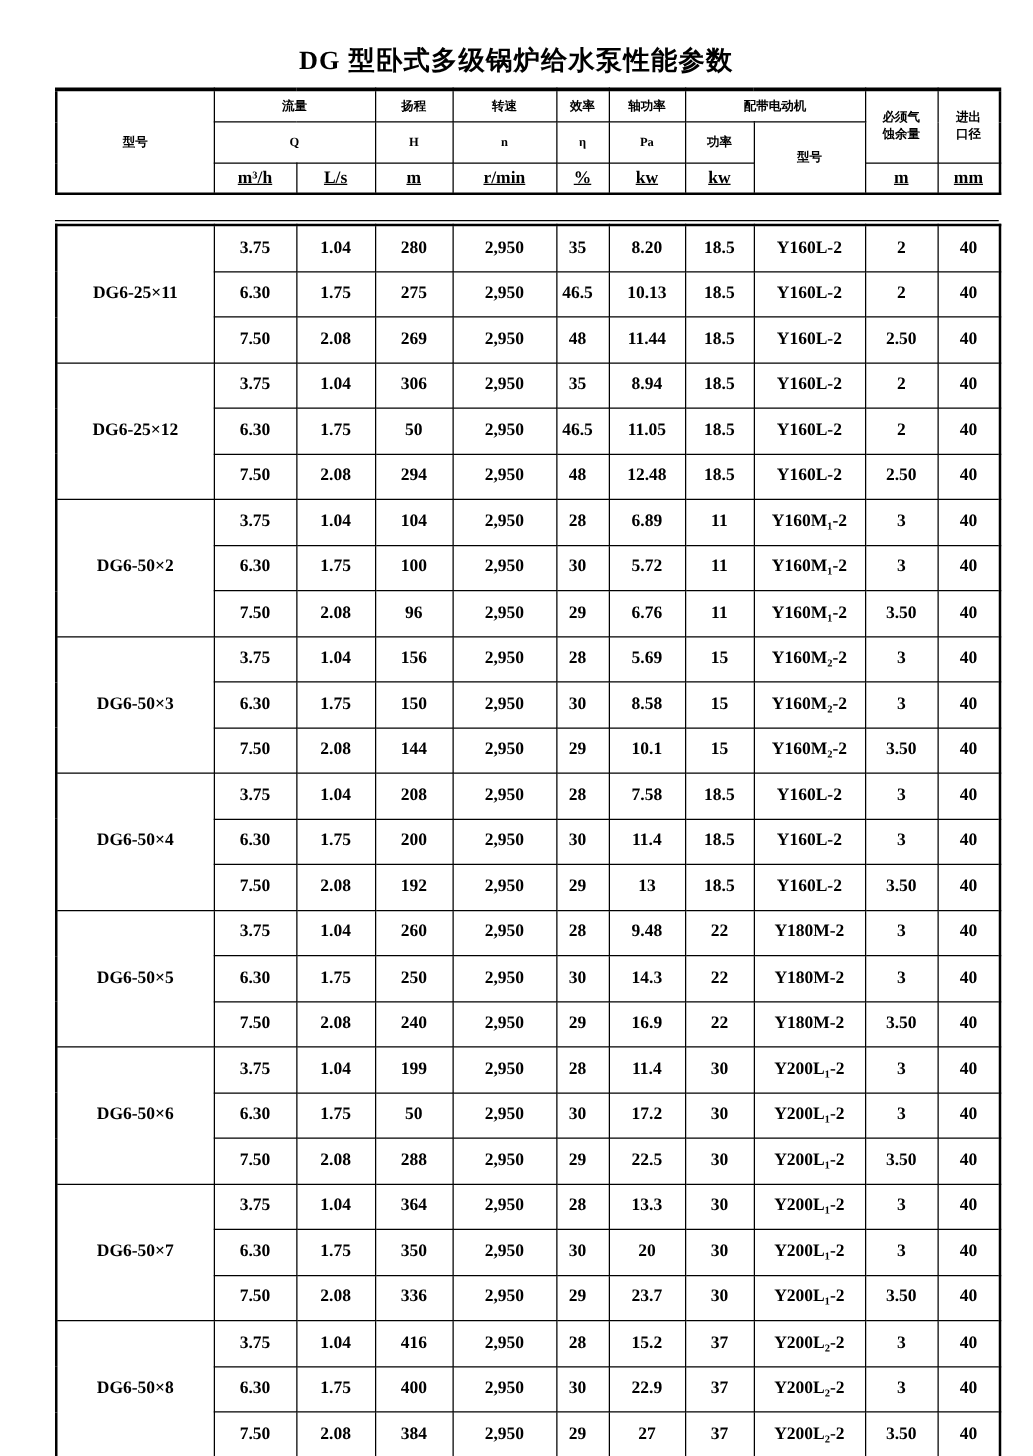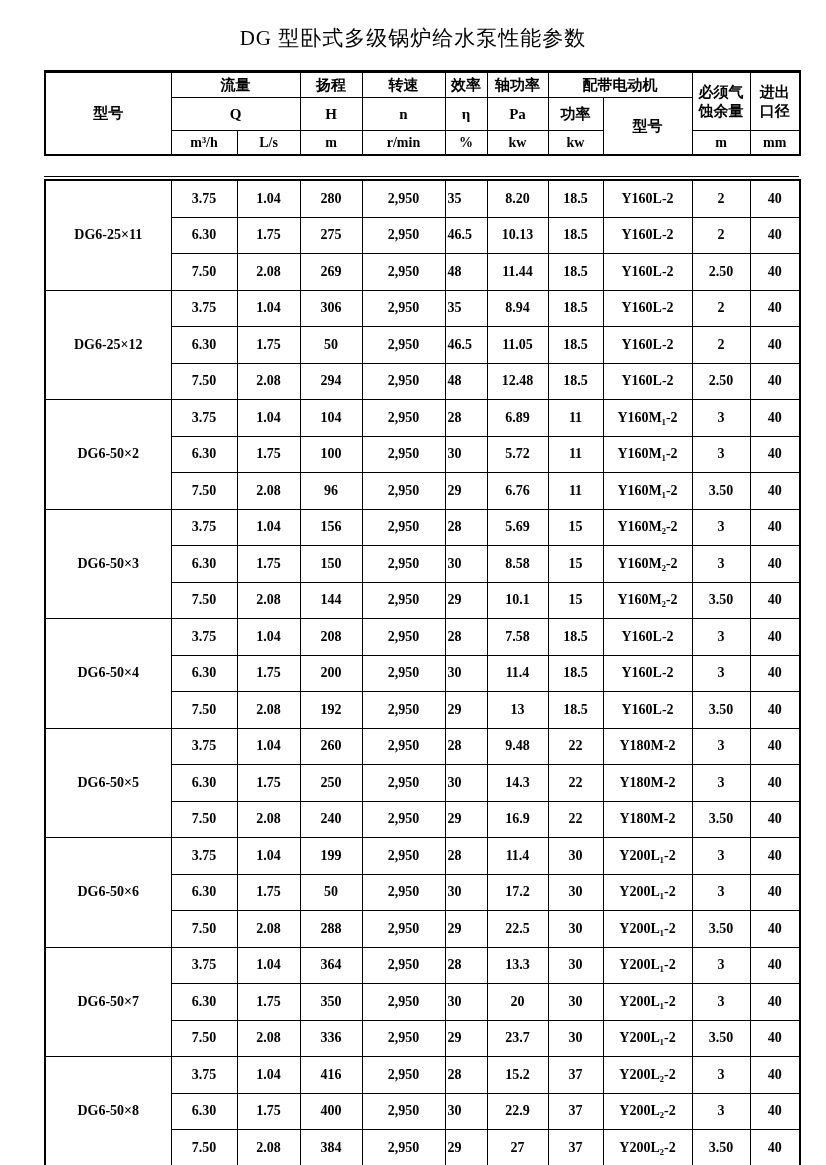--- a/index.html
+++ b/index.html
@@ -7,23 +7,23 @@
     width:826px;height:1165px;
     background:#ffffff;
     font-family:"Liberation Serif","DejaVu Serif",serif;
     color:#000;
     position:relative;
     overflow:hidden;
   }
   .page-title{
     text-align:center;
     font-size:21px;
-    font-weight:400;
+    font-weight:700;
     letter-spacing:1px;
-    padding-top:24px;
+    padding-top:34px;
     margin:0 0 10px 0;
   }
   .tbl-wrap{position:absolute;left:44px;width:755px;}
   .hdr-wrap{top:70px;}
   .body-wrap{top:176px;border-top:1px solid #000;}
   table{
     border-collapse:collapse;
     table-layout:fixed;
     width:755px;
     font-size:14px;
@@ -32,34 +32,34 @@
   td{
     border:1px solid #000;
     text-align:center;
     vertical-align:middle;
     padding:0 2px;
     overflow:hidden;
     white-space:nowrap;
   }
   
   table.hdr{border:2px solid #000;border-top-width:3px;}
-  table.hdr td{font-size:15px;}
+  table.hdr td{font-size:10px;}
   table.hdr tr.r1 td{height:24px;}
   table.hdr tr.r2 td{height:32px;}
-  table.hdr tr.r3 td{height:23px;font-size:14px;}
+  table.hdr tr.r3 td{height:23px;font-size:14px;text-decoration:underline;}
   td.wrap2{white-space:normal;line-height:1.25;font-size:14px;padding:0 4px;}
   
   table.body{
     border:2px solid #000;
     border-top:2px solid #000;
     border-bottom:3px solid #000;
     margin-top:2px;
   }
   table.body td{height:35.5px;font-size:14px;}
-  table.body td.eff{text-align:left;padding-right:10px;}
+  table.body td.eff{text-align:center;padding-right:10px;}
   table.body td.model-cell{font-size:14px;}
 </style>
 </head>
 <body>
 
 <h1 class="page-title">DG 型卧式多级锅炉给水泵性能参数</h1>
 
 <div class="tbl-wrap hdr-wrap">
   <table class="hdr">
     <colgroup>

